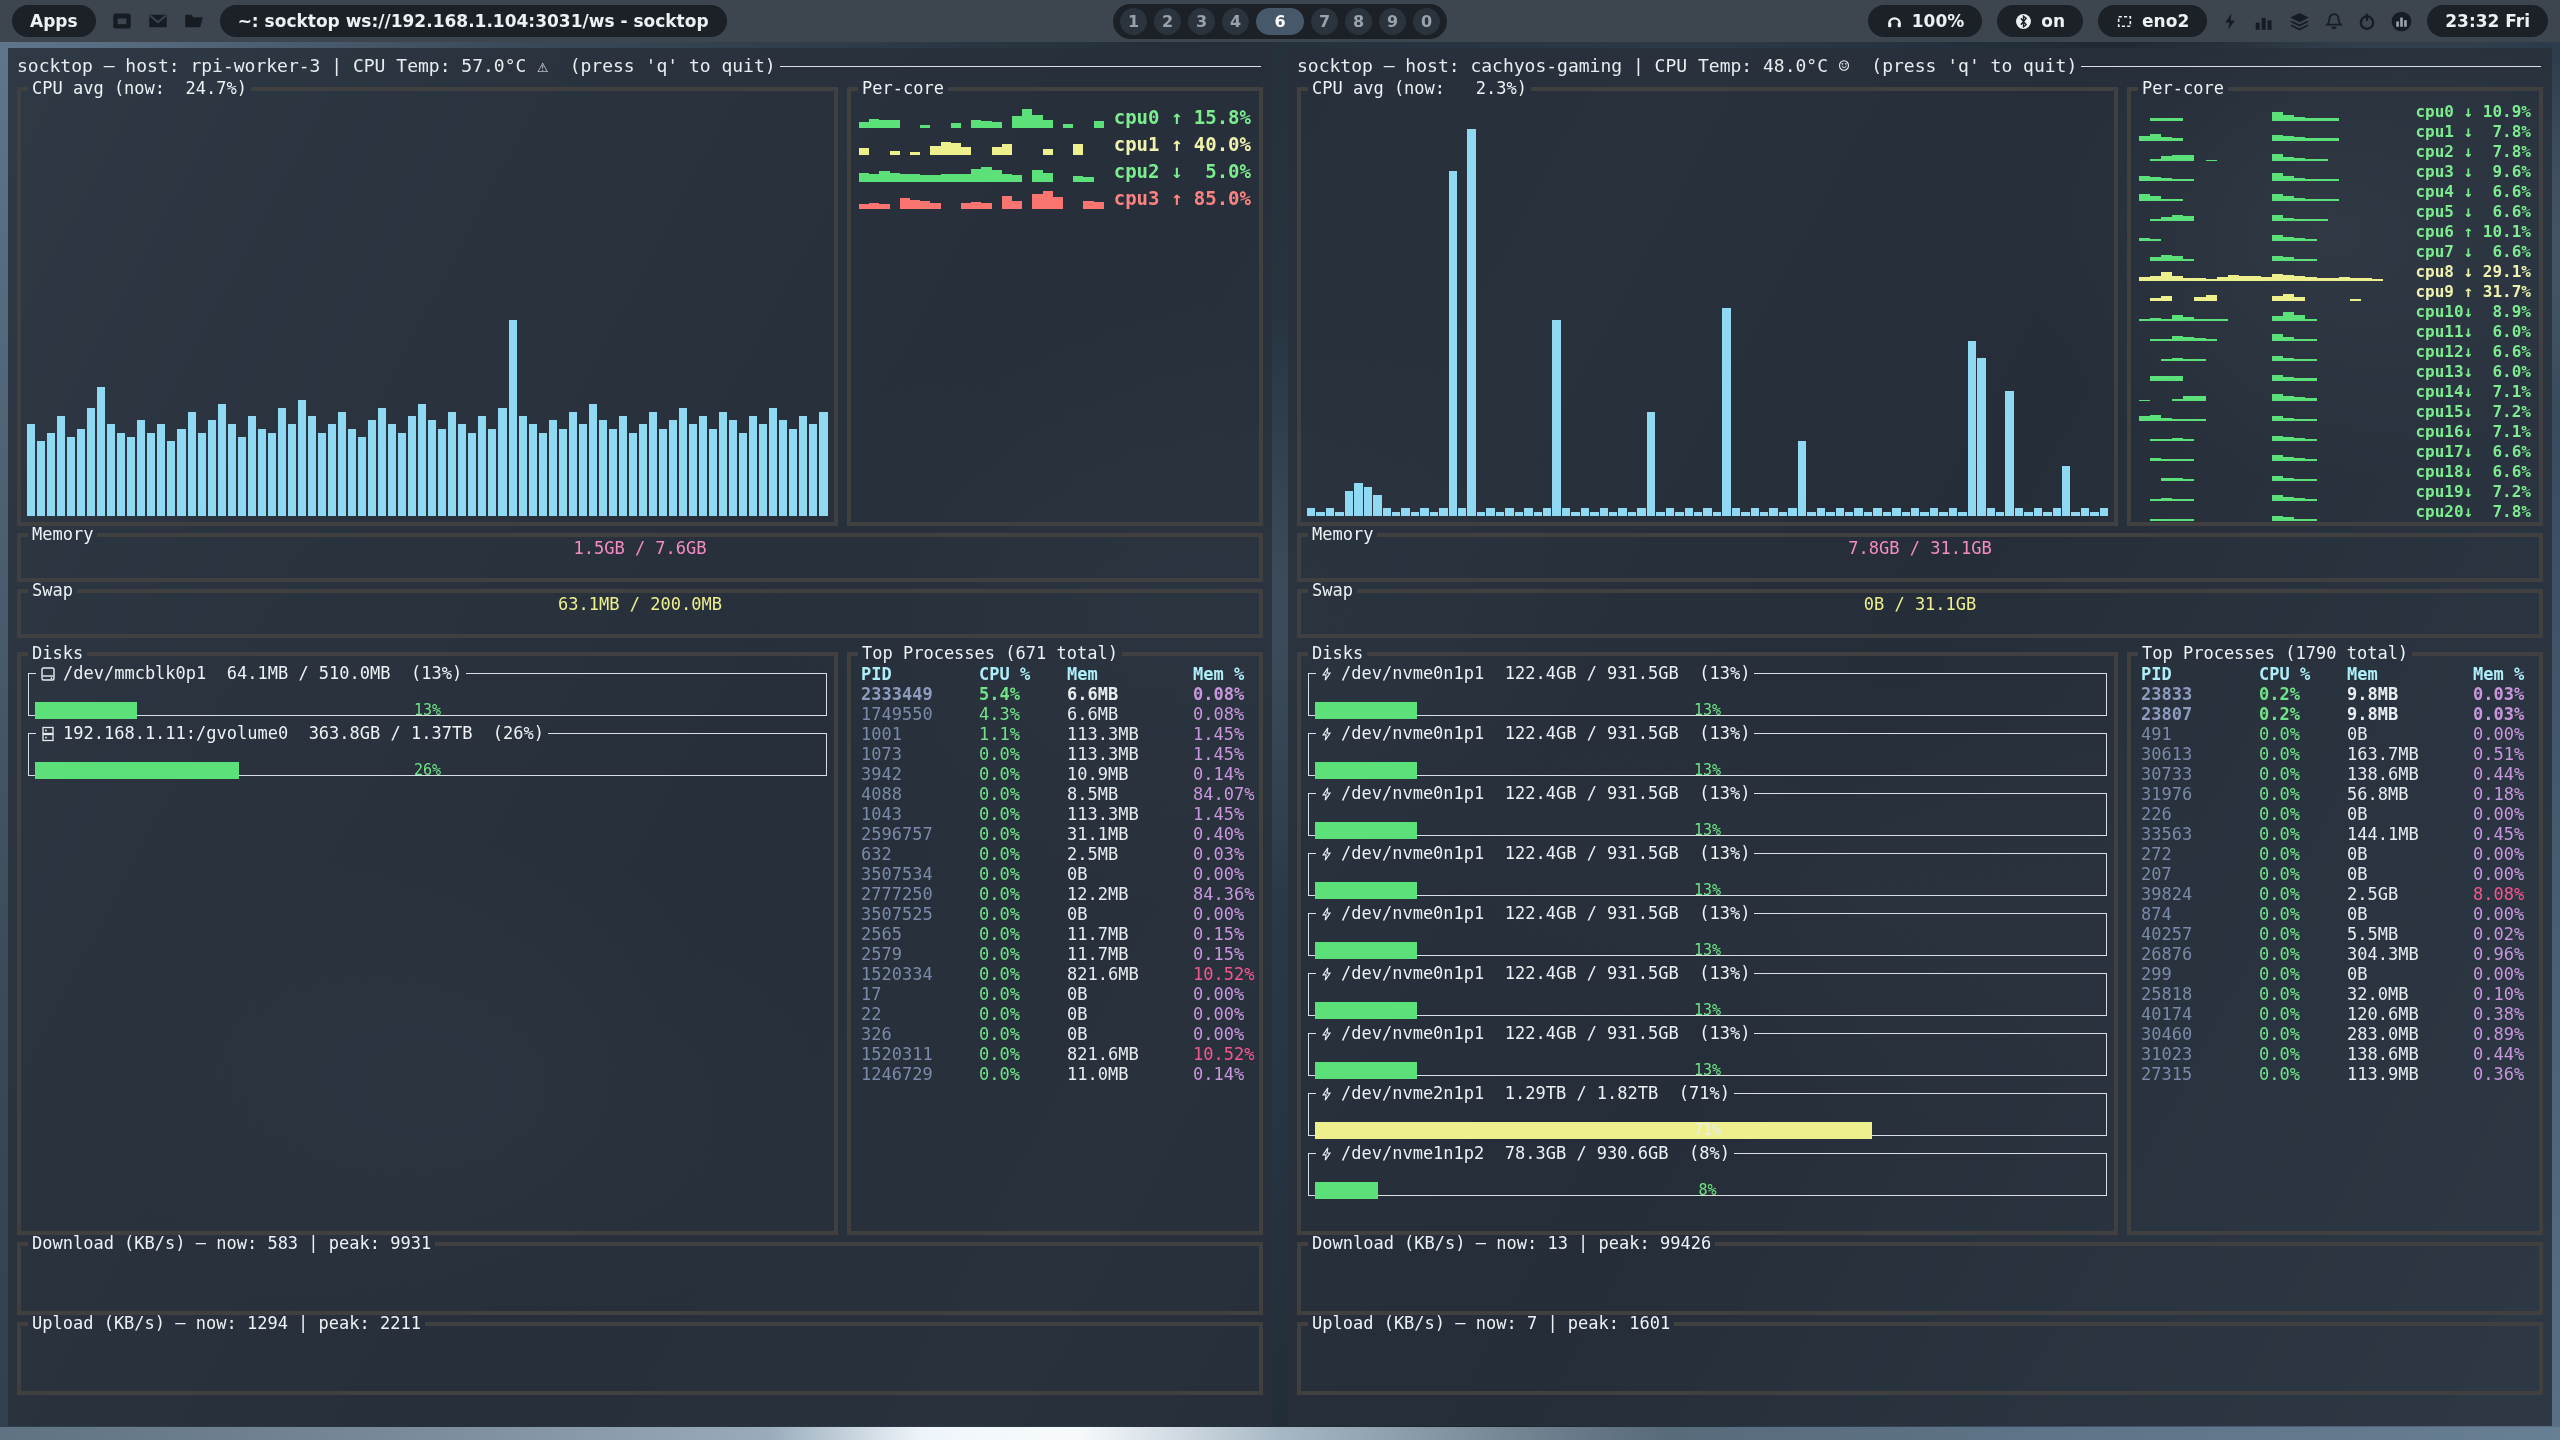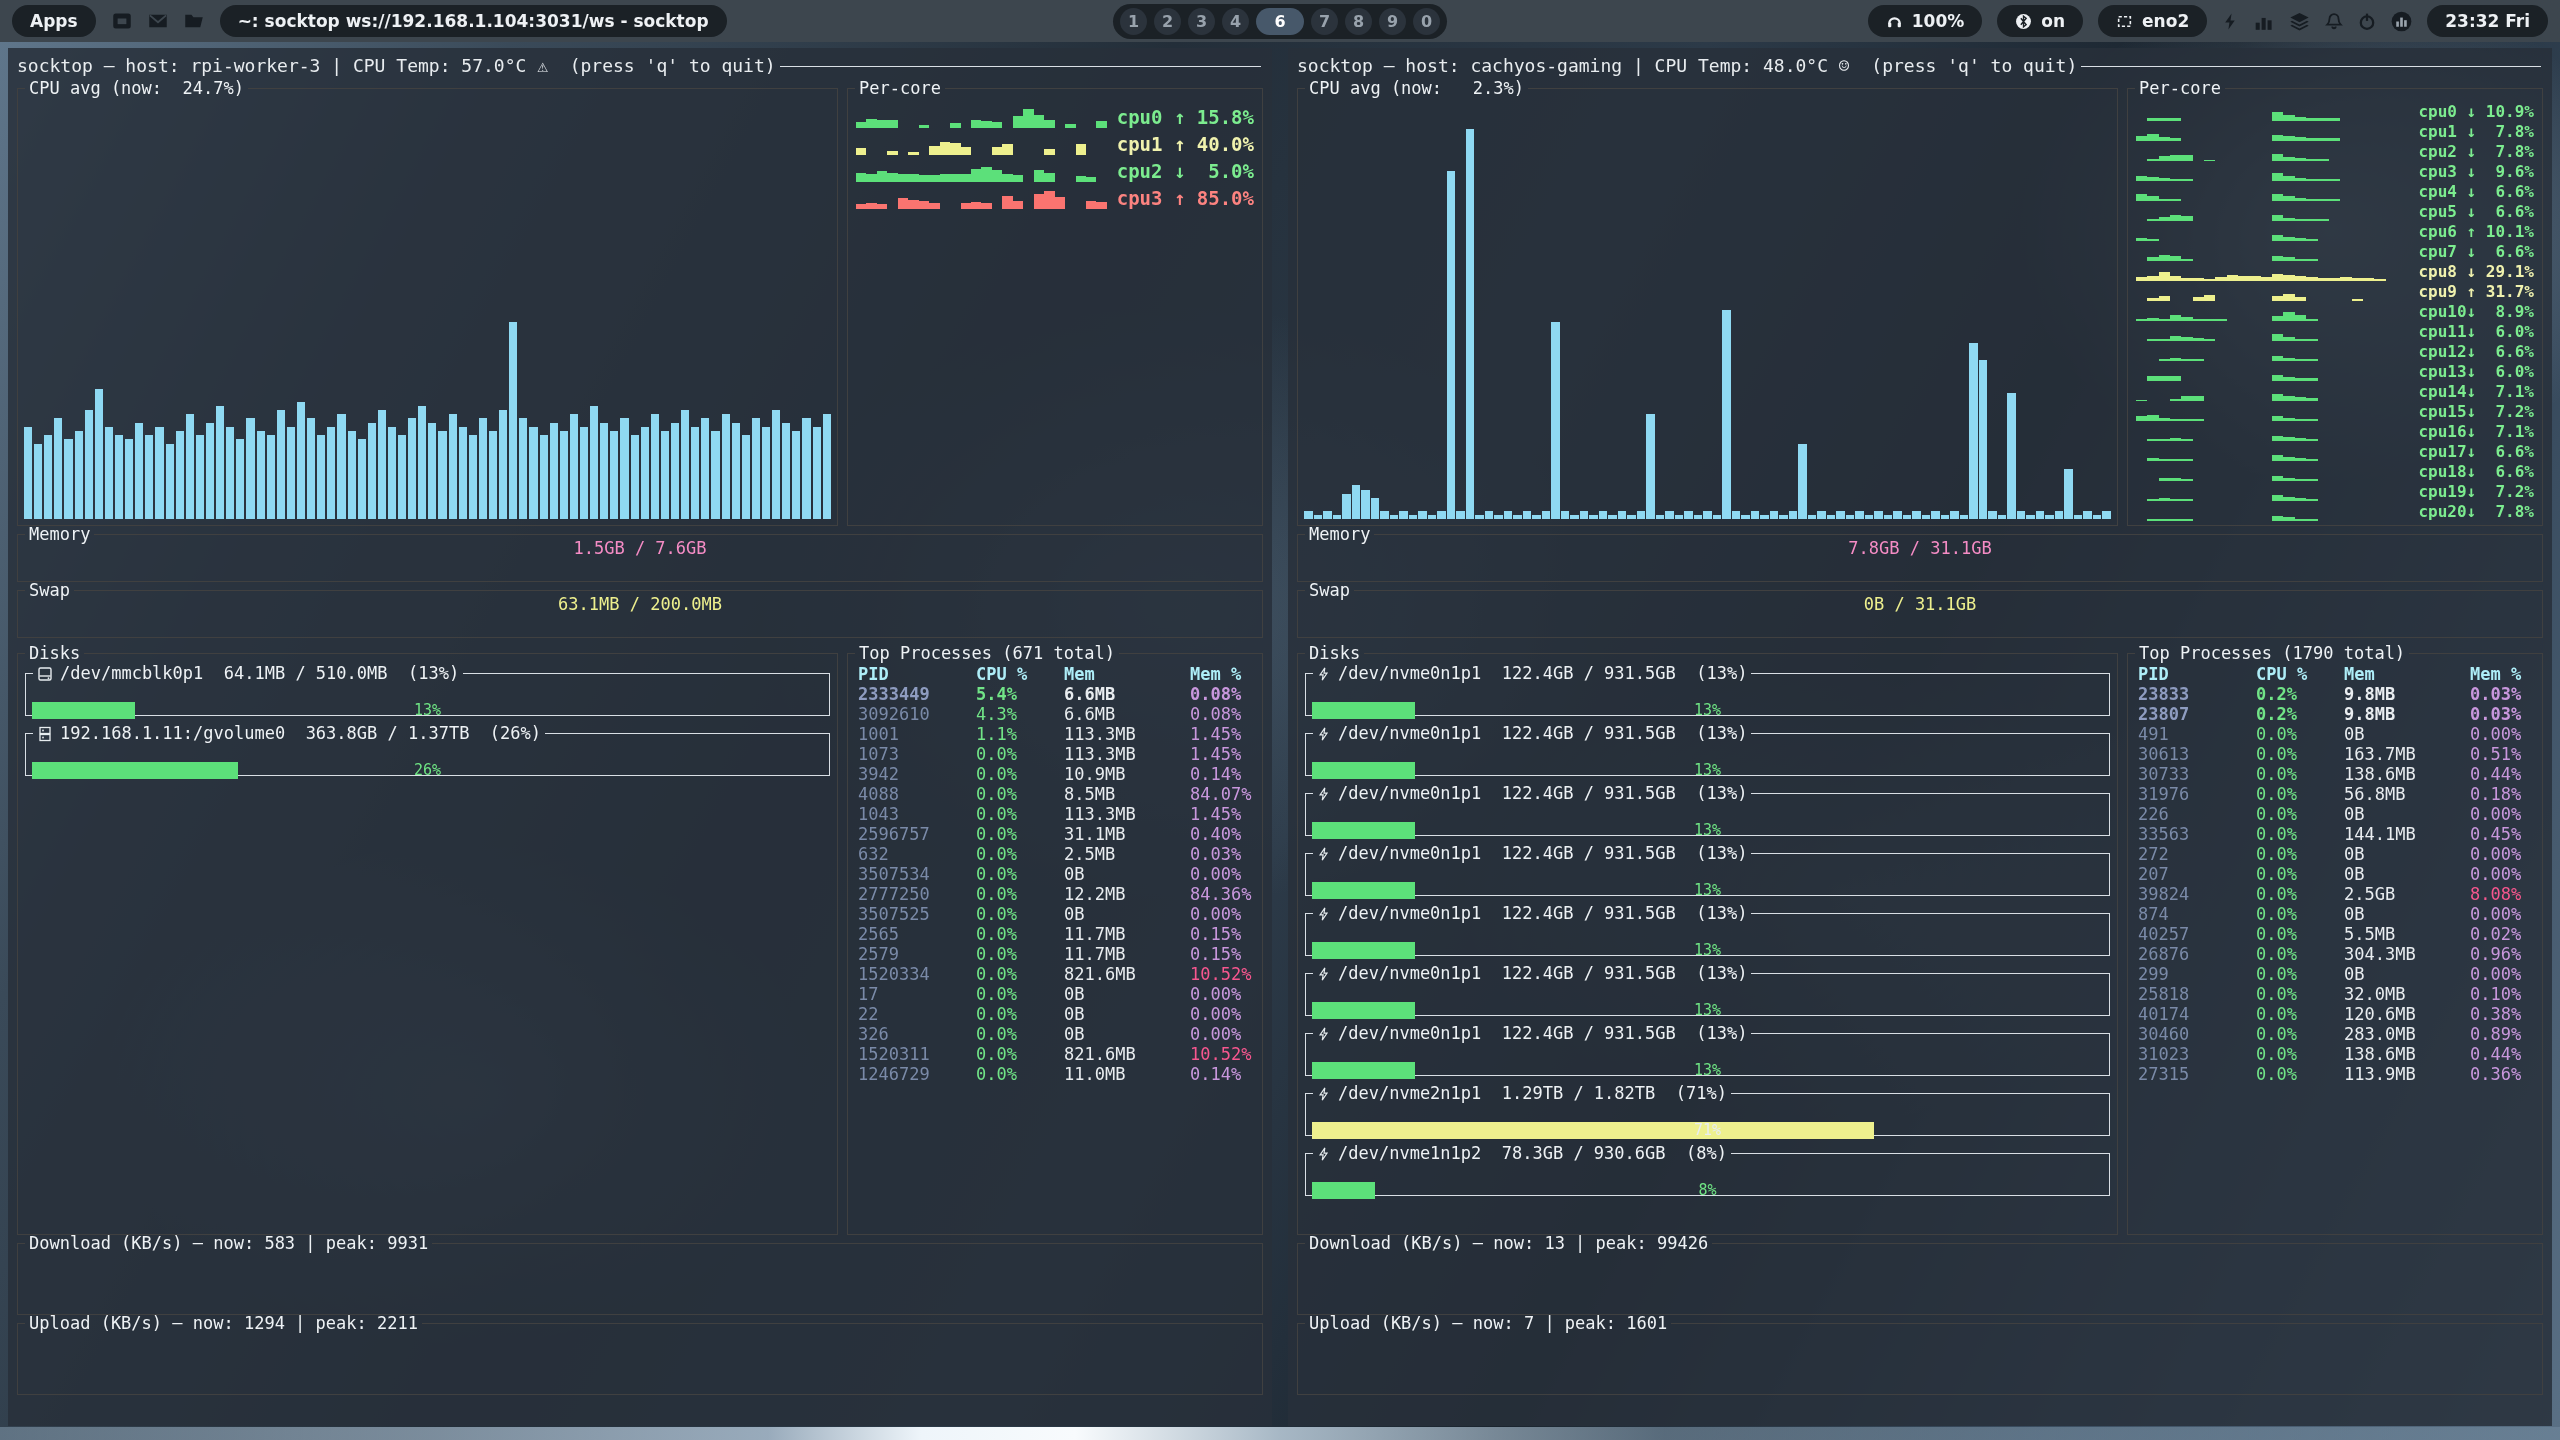--- a/index.html
+++ b/index.html
@@ -26,21 +26,21 @@
   .ws{width:27px;height:27px;border-radius:999px;background:#2b333c;color:#98a2ac;
     display:flex;align-items:center;justify-content:center;font-size:16px;}
   .ws.active{width:48px;background:#47586a;color:#ffffff;}
   .tr-icons{margin-left:auto;display:flex;align-items:center;gap:15px;}
   
   .window{position:absolute;top:48px;height:1378px;width:1264px;background:rgba(40,48,58,.86);
     color:#e8ecef;display:flex;flex-direction:column;padding:4px 9px;font-size:17px;}
   .window.leftwin{left:8px;} .window.rightwin{left:1288px;}
   .win-header{height:26px;display:flex;align-items:center;white-space:pre;font-size:18px;}
   .win-header::after{content:"";flex:1;border-top:1px solid #d9dfe5;margin:2px 2px 0 4px;}
-  fieldset.panel{border:1px solid #404040;margin:0;padding:0;position:relative;min-width:0;}
+  fieldset.panel{border:4px solid #404040;margin:0;padding:0;position:relative;min-width:0;}
   legend{margin-left:7px;padding:0 4px;font-size:17px;color:#eef2f5;white-space:pre;line-height:1;}
   .fill{position:absolute;left:6px;right:6px;top:3px;bottom:6px;}
   .row-top{display:flex;gap:9px;height:446px;margin-top:2px;}
   .panel-cpu{flex:1;}
   .panel-percore{width:416px;}
   .panel-strip{height:56px;margin-top:7px;}
   .row-mid{display:flex;gap:9px;height:590px;margin-top:7px;}
   .panel-disks{flex:1;} .panel-procs{width:416px;}
   .panel-net{height:80px;margin-top:7px;}
   
@@ -456,21 +456,21 @@
           <span>Mem %</span>
         </div>
         <div>
             <div class="proc-row bold">
               <span class="p-pid">2333449</span>
               <span class="p-cpu">5.4%</span>
               <span class="p-mem">6.6MB</span>
               <span class="p-memp">0.08%</span>
             </div>
             <div class="proc-row">
-              <span class="p-pid">3092610</span>
+              <span class="p-pid">1749550</span>
               <span class="p-cpu">4.3%</span>
               <span class="p-mem">6.6MB</span>
               <span class="p-memp">0.08%</span>
             </div>
             <div class="proc-row">
               <span class="p-pid">1001</span>
               <span class="p-cpu">1.1%</span>
               <span class="p-mem">113.3MB</span>
               <span class="p-memp">1.45%</span>
             </div>

